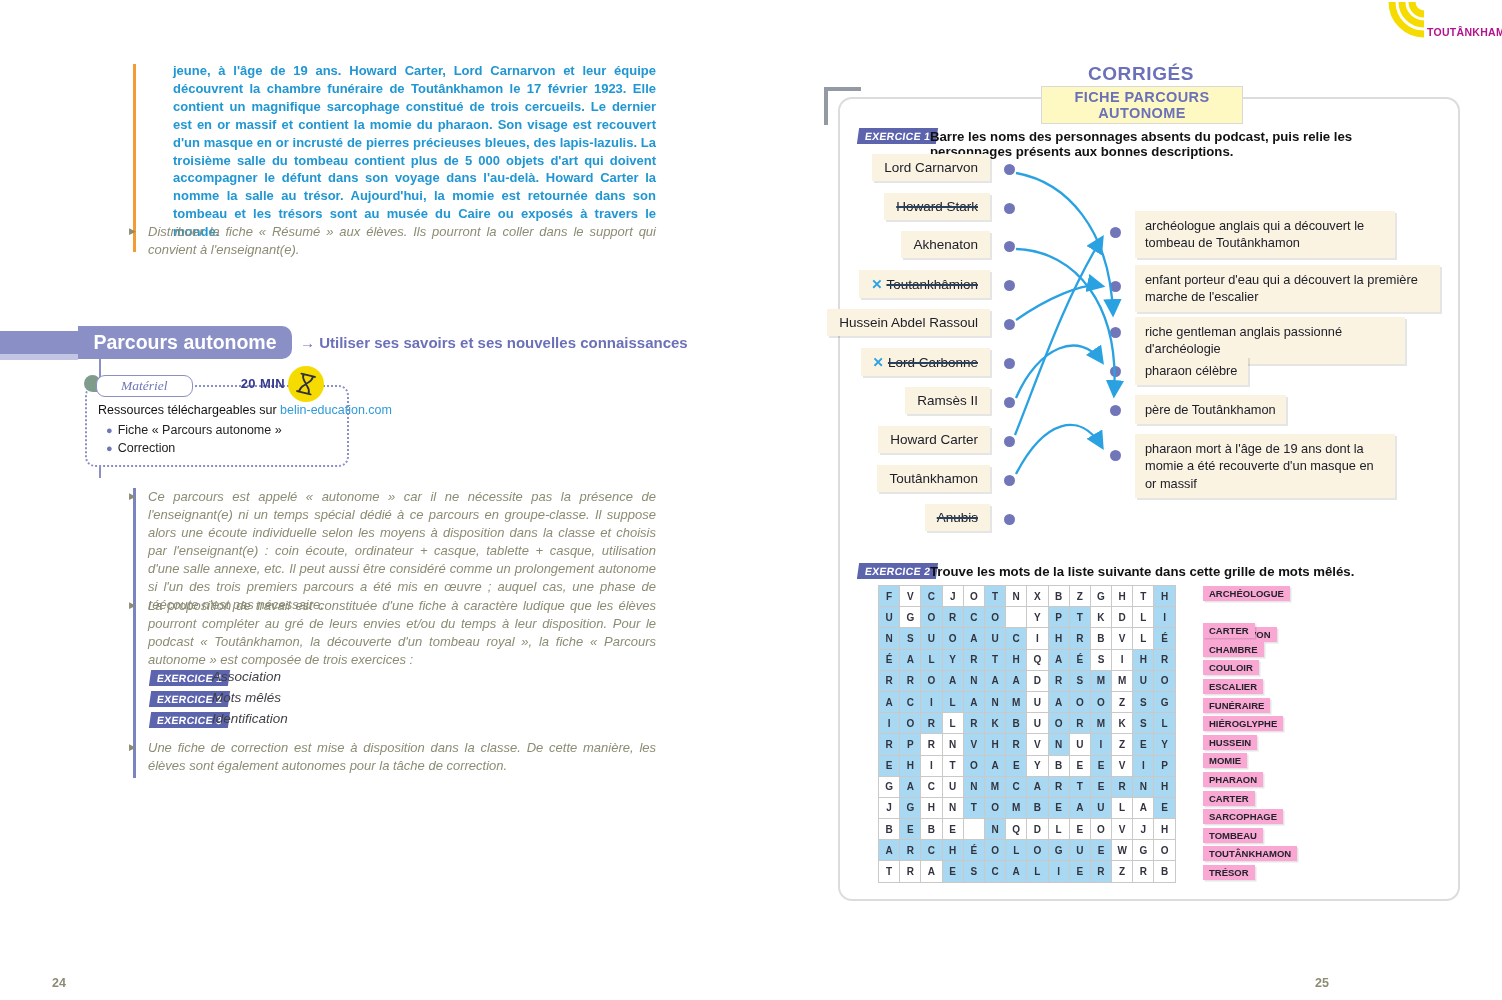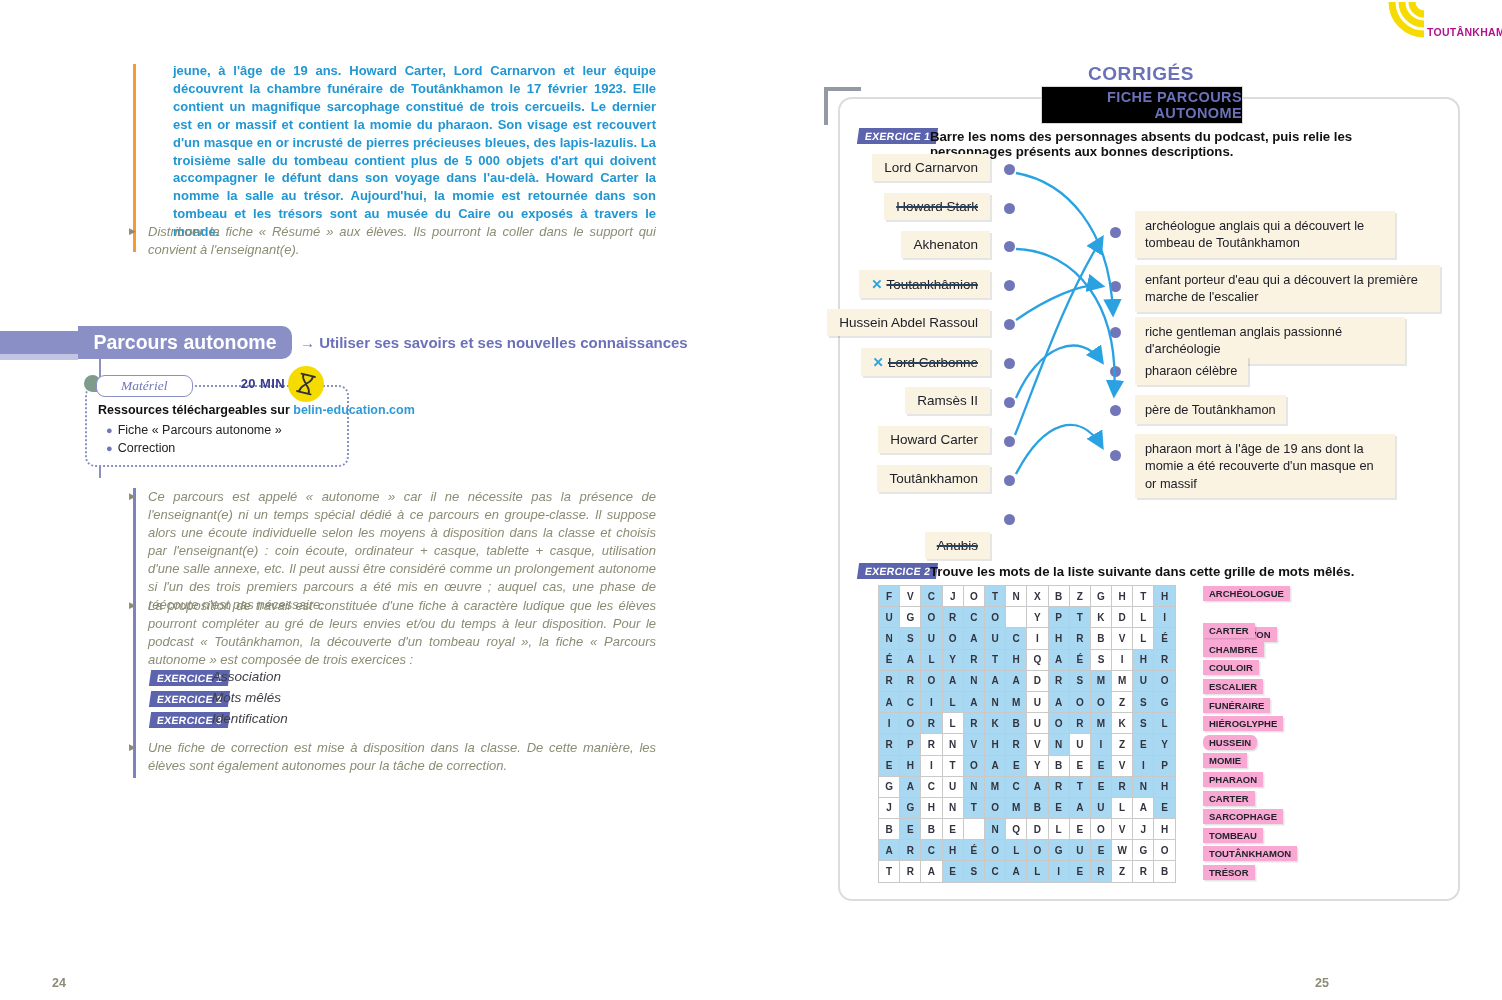--- a/index.html
+++ b/index.html
@@ -29,41 +29,41 @@
            border:2px dotted #8a8fc6;border-radius:10px;}
   .mat-tab{position:absolute;left:96px;top:375px;background:#fff;border:1.5px solid #8a8fc6;
            border-radius:9px;padding:0 24px;height:20px;line-height:20px;
            font-family:"Liberation Serif",serif;font-style:italic;font-size:13.5px;color:#7077b6;z-index:3;}
   .mat-leaf{position:absolute;left:84px;top:375px;width:17px;height:17px;background:#7e9b8c;
             border-radius:17px 17px 0 17px;z-index:2;}
   .duration{position:absolute;left:215px;top:376px;width:70px;text-align:right;
             color:#353a8e;font-size:13px;font-weight:bold;letter-spacing:.4px;z-index:4;}
   .hour-disc{position:absolute;left:288px;top:366px;width:36px;height:36px;background:#f6db00;
              border-radius:50%;z-index:3;display:flex;align-items:center;justify-content:center;}
-  .mat-head{position:absolute;left:98px;top:403px;font-size:12.5px;font-weight:bold;color:#111;}
+  .mat-head{position:absolute;left:98px;top:403px;font-size:12.5px;font-weight:normal;color:#111;}
   .mat-link{color:#2e9bd6;}
   .mat-item{position:absolute;left:106px;font-size:12.5px;color:#222;}
   .mat-item .bdot{color:#7077b6;margin-right:5px;font-size:11px;}
 
   .badge{position:absolute;background:#5d64ae;color:#fff;font-weight:bold;font-size:10.5px;
          padding:2px 7px 2px 7px;transform:skewX(-8deg);letter-spacing:.3px;white-space:nowrap;}
   .ex-label{position:absolute;left:212px;font-style:italic;color:#3f3f46;font-size:13.5px;}
 
   .pagenum{position:absolute;color:#8c8c74;font-size:12.5px;font-weight:bold;}
 
   
   .brand{position:absolute;left:1427px;top:26px;color:#b3128e;font-weight:bold;
          font-size:10.5px;letter-spacing:.3px;}
   .title{position:absolute;left:1016px;top:63px;width:250px;text-align:center;color:#6b71b8;
          font-size:19px;font-weight:bold;letter-spacing:.6px;}
   .frame{position:absolute;left:838px;top:97px;width:618px;height:800px;
          border:2px solid #dcdcdc;border-radius:14px;}
   .bracket{position:absolute;left:824px;top:87px;width:33px;height:34px;
            border-left:4px solid #949aa4;border-top:4px solid #949aa4;}
-  .subtitle{position:absolute;left:1041px;top:86px;width:200px;text-align:right;background:#000000;
+  .subtitle{position:absolute;left:1041px;top:86px;width:200px;text-align:center;background:#fef9c3;
             border:1.5px solid #d9d9d9;color:#6b71b8;font-size:14.5px;font-weight:bold;
             letter-spacing:.4px;padding:2px 0;z-index:2;}
   .instr{position:absolute;font-size:13.2px;font-weight:bold;color:#111;}
 
   .name-box{position:absolute;right:512px;background:#faf3e2;box-shadow:2px 2px 0 rgba(0,0,0,.10);
             padding:6px 12px;font-size:13.5px;color:#20202a;white-space:nowrap;}
   .struck{text-decoration:line-through;text-decoration-color:#27415f;text-decoration-thickness:1.5px;}
   .xmark{color:#2aa2e2;font-weight:bold;margin-right:4px;text-decoration:none;display:inline-block;}
   .desc-box{position:absolute;background:#faf3e2;box-shadow:2px 2px 0 rgba(0,0,0,.10);
             padding:6px 10px;font-size:12.8px;line-height:1.35;color:#20202a;}
@@ -162,21 +162,21 @@
     <div class="name-box" style="top: 309px;"><span>Hussein Abdel Rassoul</span></div>
     <div class="dot" style="left: 1004px; top: 318.5px;"></div>
     <div class="name-box" style="top: 348px;"><span class="xmark">✕</span><span class="struck">Lord Carbonne</span></div>
     <div class="dot" style="left: 1004px; top: 357.5px;"></div>
     <div class="name-box" style="top: 387px;"><span>Ramsès II</span></div>
     <div class="dot" style="left: 1004px; top: 396.5px;"></div>
     <div class="name-box" style="top: 426px;"><span>Howard Carter</span></div>
     <div class="dot" style="left: 1004px; top: 435.5px;"></div>
     <div class="name-box" style="top: 465px;"><span>Toutânkhamon</span></div>
     <div class="dot" style="left: 1004px; top: 474.5px;"></div>
-    <div class="name-box" style="top: 504px; margin-top: 28px;"><span class="struck">Anubis</span></div>
+    <div class="name-box" style="top: 504px;"><span class="struck">Anubis</span></div>
     <div class="dot" style="left: 1004px; top: 513.5px;"></div>
     <div class="desc-box" style="left: 1135px; top: 211px; max-width: 240px;">archéologue anglais qui a découvert le tombeau de Toutânkhamon</div>
     <div class="dot" style="left: 1110px; top: 226.5px;"></div>
     <div class="desc-box" style="left: 1135px; top: 265px; max-width: 285px;">enfant porteur d'eau qui a découvert la première marche de l'escalier</div>
     <div class="dot" style="left: 1110px; top: 280.5px;"></div>
     <div class="desc-box" style="left: 1135px; top: 317px; max-width: 250px;">riche gentleman anglais passionné d'archéologie</div>
     <div class="dot" style="left: 1110px; top: 326.5px;"></div>
     <div class="desc-box" style="left: 1135px; top: 356px; max-width: 110px;">pharaon célèbre</div>
     <div class="dot" style="left: 1110px; top: 365.5px;"></div>
     <div class="desc-box" style="left: 1135px; top: 395px; max-width: 140px;">père de Toutânkhamon</div>
@@ -401,21 +401,21 @@
   </div>
 <div id="word-list">
     <div class="chip" style="top: 586px;">ARCHÉOLOGUE</div>
     <div class="chip" style="top: 627px;">CARNARVON</div>
     <div class="chip" style="top: 623.2px;">CARTER</div>
     <div class="chip" style="top: 641.8px;">CHAMBRE</div>
     <div class="chip" style="top: 660.4px;">COULOIR</div>
     <div class="chip" style="top: 679px;">ESCALIER</div>
     <div class="chip" style="top: 697.6px;">FUNÉRAIRE</div>
     <div class="chip" style="top: 716.2px;">HIÉROGLYPHE</div>
-    <div class="chip" style="top: 734.8px; border-radius: 6px;">HUSSEIN</div>
+    <div class="chip" style="top: 734.8px;">HUSSEIN</div>
     <div class="chip" style="top: 753.4px;">MOMIE</div>
     <div class="chip" style="top: 772px;">PHARAON</div>
     <div class="chip" style="top: 790.6px;">CARTER</div>
     <div class="chip" style="top: 809.2px;">SARCOPHAGE</div>
     <div class="chip" style="top: 827.8px;">TOMBEAU</div>
     <div class="chip" style="top: 846.4px;">TOUTÂNKHAMON</div>
     <div class="chip" style="top: 865px;">TRÉSOR</div>
   </div>
 
 <div class="pagenum" style="left:1315px;top:976px;">25</div>

